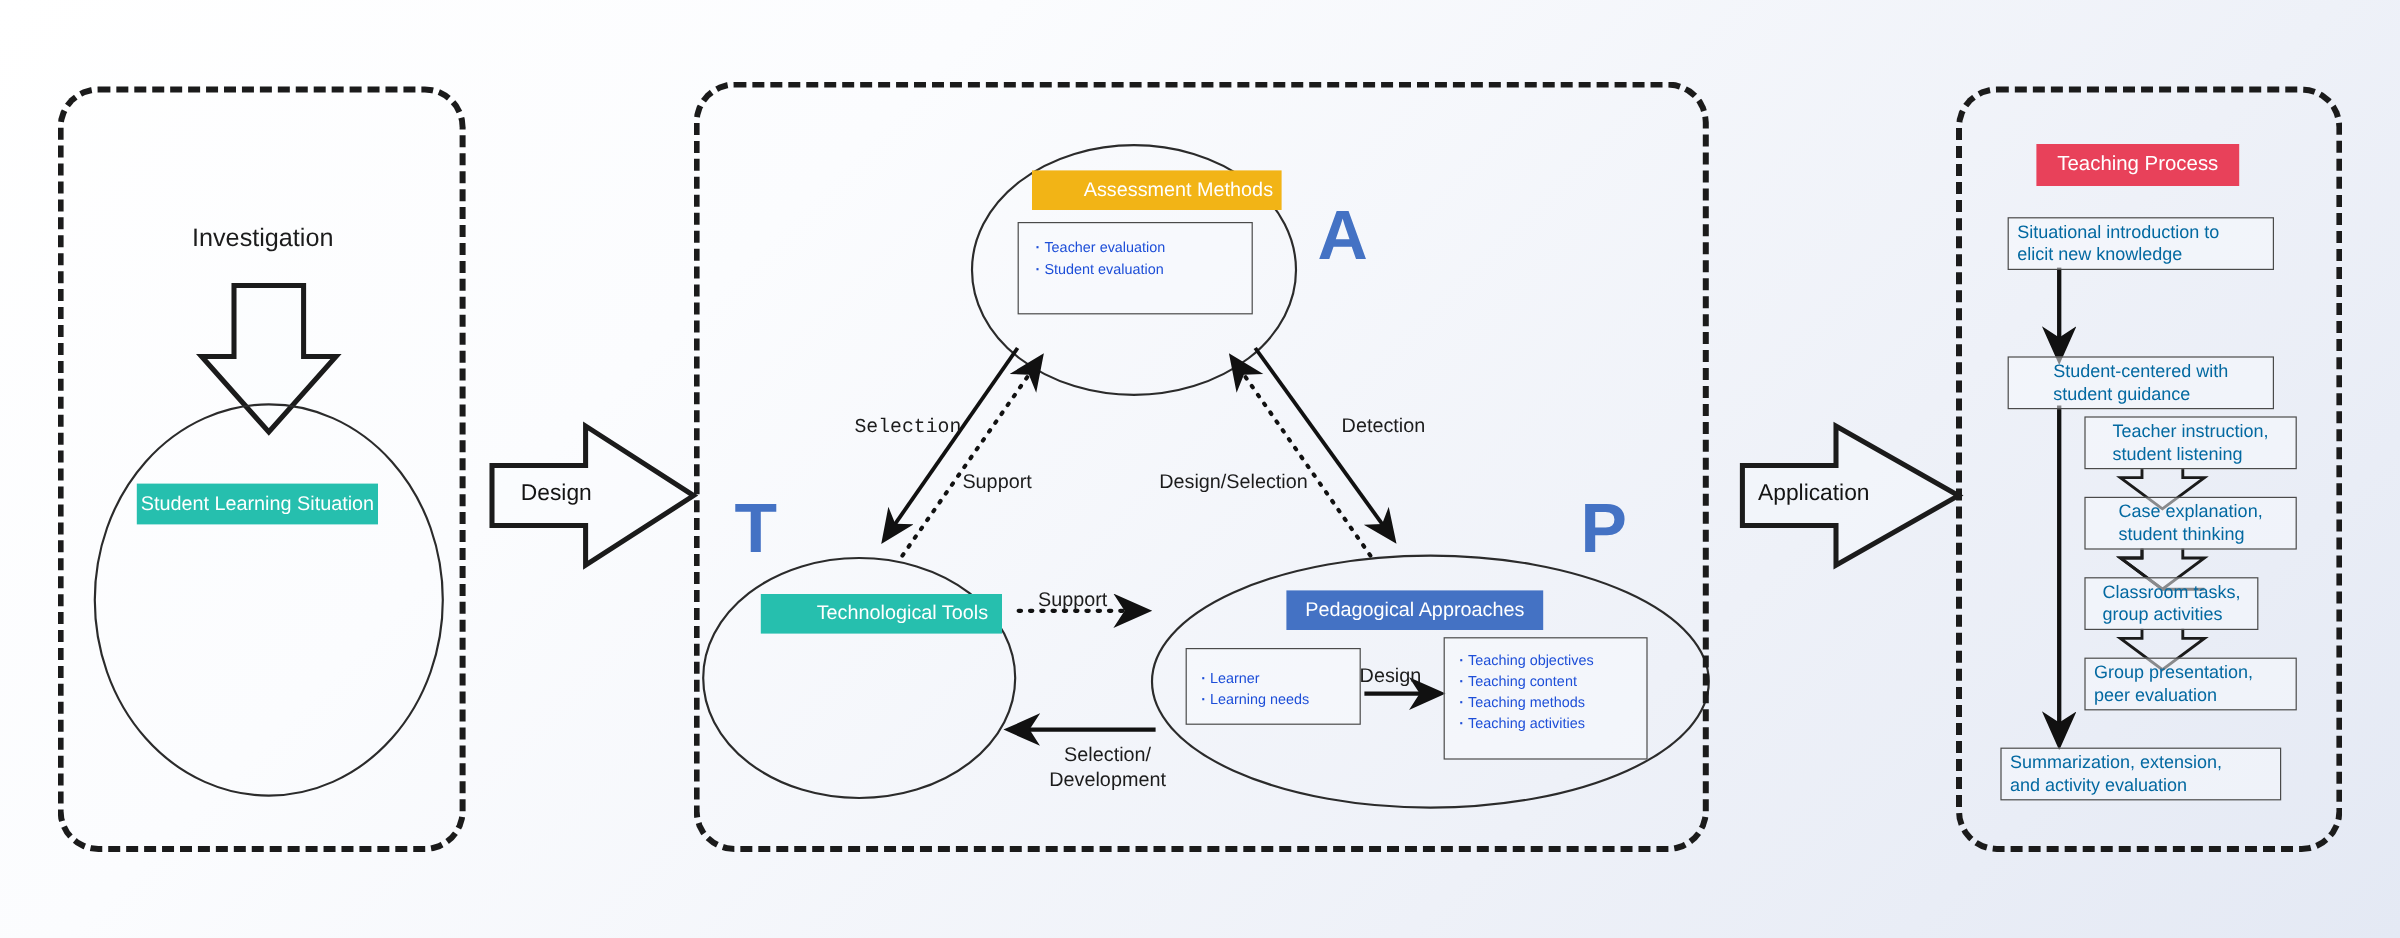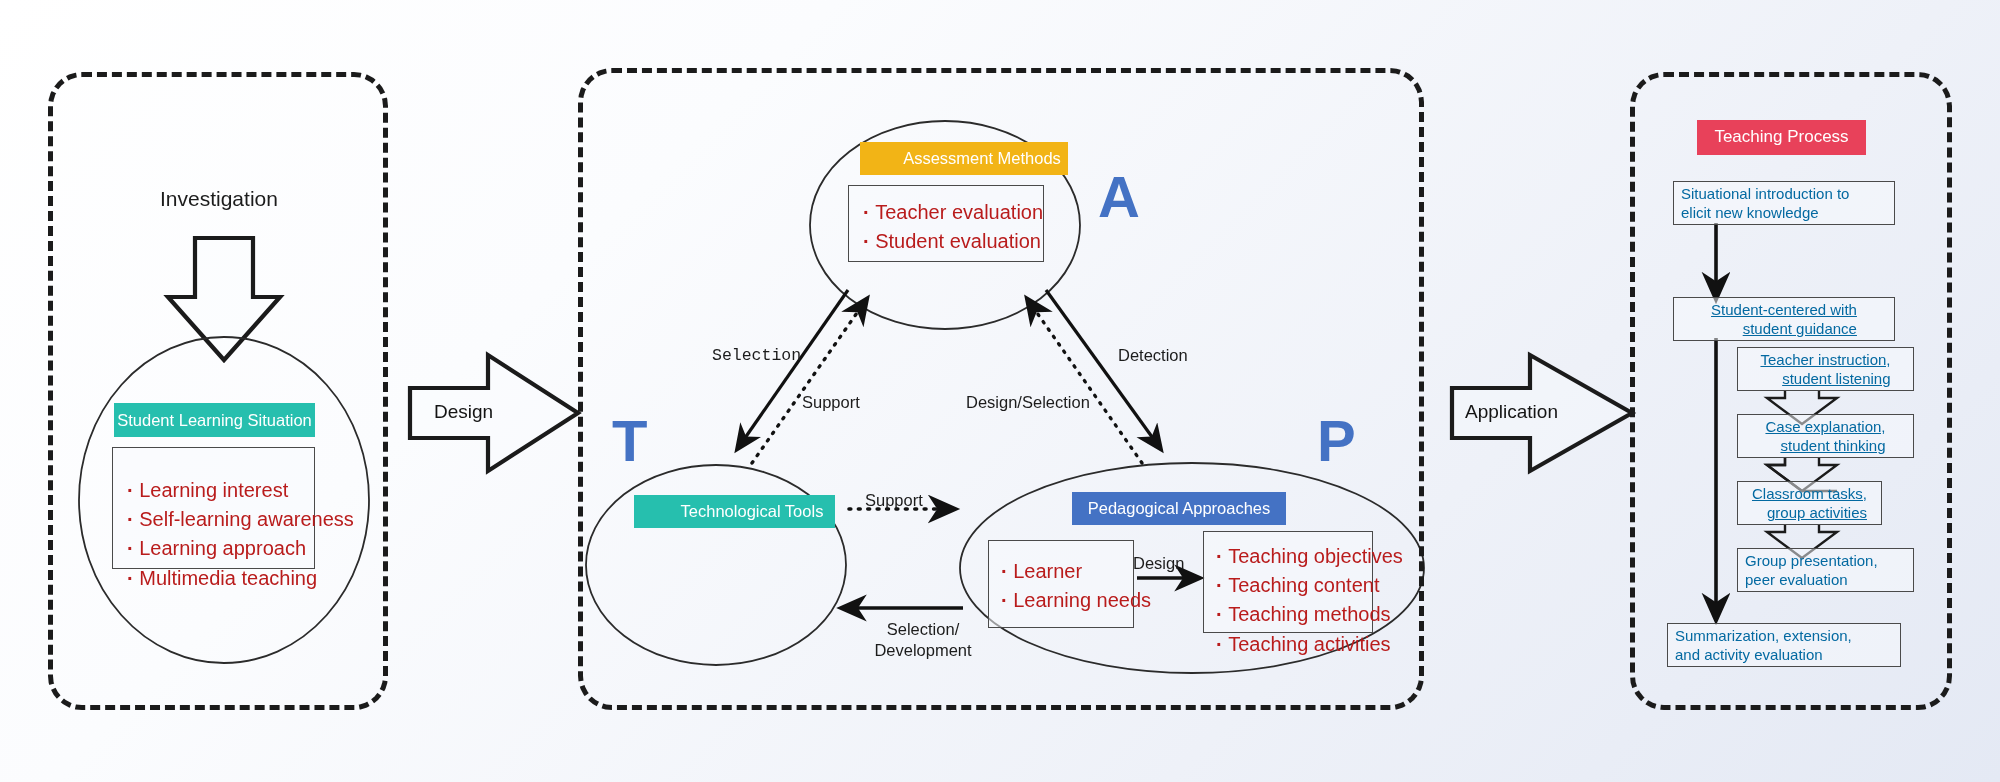--- a/index.html
+++ b/index.html
@@ -34,21 +34,21 @@
 
   
   .box{
     position:absolute;
     background:rgba(247,249,253,0.55);
     border:1.6px solid #4a4a4a;
     box-sizing:border-box;
   }
   .box ul{margin:0;padding:0;list-style:none;}
   .box li{
-    font-size:20px;color:#b91c1c;line-height:1.46;white-space:nowrap;
+    font-size:12px;color:#1d4ed8;line-height:1.46;white-space:nowrap;
   }
   .box li::before{content:"· ";font-weight:700;}
   .box li.cont::before{content:"  ";}
 
   .lbl{
     position:absolute;
     font-size:16.5px;color:#1c1c1c;white-space:nowrap;line-height:1.3;
   }
   .bigletter{
     position:absolute;
@@ -56,21 +56,21 @@
   }
   .flowbox{
     position:absolute;
     background:rgba(247,249,253,0.5);
     border:1.6px solid #4a4a4a;
     box-sizing:border-box;
     font-size:15px;color:#0369a1;line-height:1.3;
     display:flex;align-items:center;
     padding-left:7px;padding-right:4px;
   }
-  .flowbox.ctr{justify-content:center;text-align:right;padding-left:4px;text-decoration:underline;}
+  .flowbox.ctr{justify-content:center;text-align:left;padding-left:4px;}
   .arrowlabel{position:absolute;font-size:19px;color:#141414;white-space:nowrap;}
 </style>
 </head>
 <body>
 
 <div id="stage">
 
   <svg class="layer" viewBox="0 0 2000 782">
     <defs>
       <marker id="solidHead" markerWidth="10" markerHeight="10" refX="7" refY="4" orient="auto">
@@ -126,48 +126,40 @@
   </svg>
 
   <div class="panel" id="panel-left"></div>
   <div class="panel" id="panel-center"></div>
   <div class="panel" id="panel-right"></div>
 
   <div class="lbl" style="left:160px;top:185px;font-size:21px;">Investigation</div>
 
   <div class="chip" id="chip-student" style="left:114px;top:403px;width:201px;height:34px;background:#26bfae;font-size:16.5px;">Student Learning Situation</div>
 
-  <div class="box" style="left:112px;top:447px;width:203px;height:122px;">
-    <ul style="padding:28px 0 0 14px;">
-      <li>Learning interest</li>
-      <li>Self-learning awareness</li>
-      <li>Learning approach</li>
-      <li>Multimedia teaching</li>
-    </ul>
-  </div>
 
   <div class="arrowlabel" style="left:434px;top:401px;">Design</div>
   <div class="arrowlabel" style="left:1465px;top:401px;">Application</div>
 
   <div class="bigletter" style="left:1098px;top:168px;">A</div>
   <div class="bigletter" style="left:612px;top:412px;">T</div>
   <div class="bigletter" style="left:1317px;top:412px;">P</div>
 
   <div class="chip" style="left:860px;top:142px;width:172px;height:33px;background:#f2b416;font-size:16.5px;padding-left:36px;">Assessment Methods</div>
   <div class="box" style="left:848px;top:185px;width:196px;height:77px;">
     <ul style="padding:12px 0 0 14px;">
       <li>Teacher evaluation</li>
       <li>Student evaluation</li>
     </ul>
   </div>
 
   <div class="chip" style="left:634px;top:495px;width:166px;height:33px;background:#26bfae;font-size:16.5px;padding-left:35px;">Technological Tools</div>
 
   <div class="chip" style="left:1072px;top:492px;width:214px;height:33px;background:#4472c4;font-size:16.5px;">Pedagogical Approaches</div>
-  <div class="box" style="left:988px;top:540px;width:146px;height:88px;">
+  <div class="box" style="left:988px;top:540px;width:146px;height:64px;">
     <ul style="padding:16px 0 0 12px;">
       <li>Learner</li>
       <li>Learning needs</li>
     </ul>
   </div>
   <div class="lbl" style="left:1133px;top:553px;">Design</div>
   <div class="box" style="left:1203px;top:531px;width:170px;height:102px;">
     <ul style="padding:10px 0 0 12px;">
       <li>Teaching objectives</li>
       <li>Teaching content</li>

